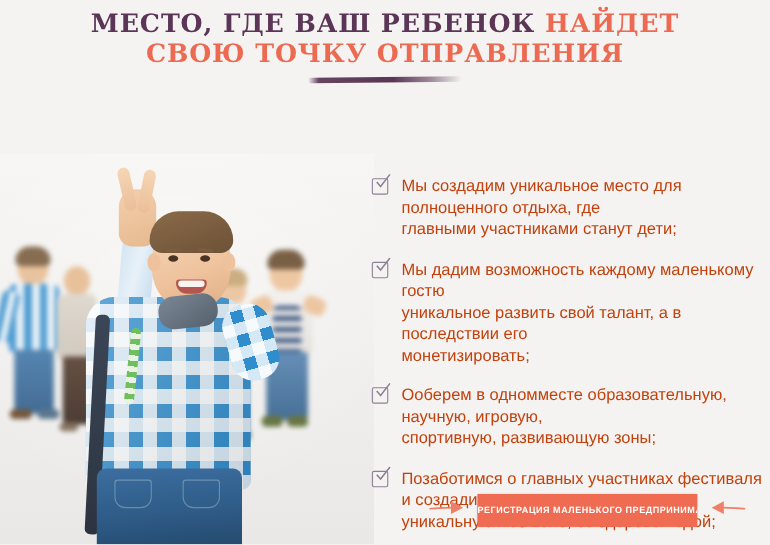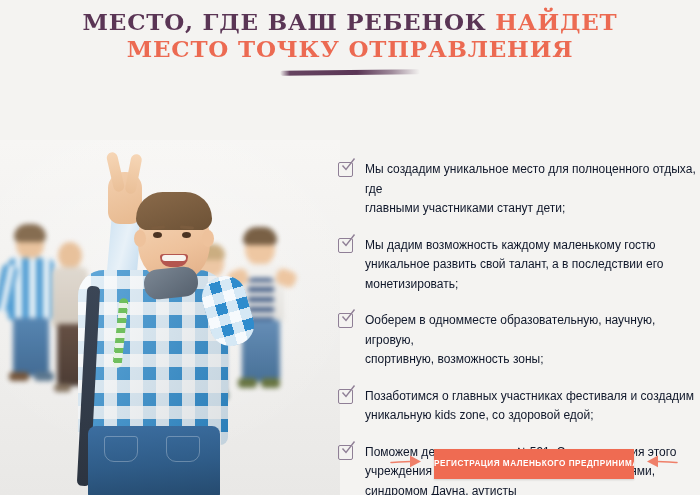--- a/index.html
+++ b/index.html
@@ -242,23 +242,23 @@
     margin-top:2px;
     margin-right:12px;
   }
   .check-box .tick {
     position:absolute;
     left:1px; top:-5px;
     width:16px; height:15px;
     color:#8f7f96;
   }
   .check-text {
-    font-size:12px;
+    font-size:15px;
     line-height:19.5px;
-    color:#0f172a;
+    color:#c2410c;
     white-space:pre-line;
   }
 
   
   .cta-row {
     position:absolute;
     left:390px; top:446px;
     width:310px; height:36px;
     display:flex; align-items:center;
     z-index:7;
@@ -284,21 +284,21 @@
   .arrow.left  { margin-right:8px; }
   .arrow.right { margin-left:8px; }
 </style>
 </head>
 <body>
 
 <div id="page">
 
   <div class="heading-block">
     <div class="heading-line"><span class="t-purple">МЕСТО, ГДЕ ВАШ РЕБЕНОК </span><span class="t-coral">НАЙДЕТ</span></div>
-    <div class="heading-line t-coral">МЕСТО ТОЧКУ ОТПРАВЛЕНИЯ</div>
+    <div class="heading-line t-coral">СВОЮ ТОЧКУ ОТПРАВЛЕНИЯ</div>
   </div>
   <div class="title-underline"></div>
 
 
   <div class="photo">
     <div class="sheen"></div>
 
     <div class="bg-kid kid-l">
       <div class="bk-head" style="left:10px;top:0;width:28px;height:32px;background:#e8bf97;"></div>
       <div class="bk-head" style="left:8px;top:-4px;width:32px;height:18px;background:#7d6244;border-radius:16px 16px 6px 6px;"></div>
@@ -390,21 +390,21 @@
 уникальное развить свой талант, а в последствии его
 монетизировать;</span>
     </li>
     <li class="check-item">
       <span class="check-box">
         <svg class="tick" viewBox="0 0 16 15" fill="none" aria-hidden="true">
           <path d="M2.5 7.5 L6 11.5 L14.5 0.5" stroke="currentColor" stroke-width="1.4" fill="none"></path>
         </svg>
       </span>
       <span class="check-text">Ооберем в одномместе образовательную, научную, игровую,
-спортивную, возможность зоны;</span>
+спортивную, развивающую зоны;</span>
     </li>
     <li class="check-item">
       <span class="check-box">
         <svg class="tick" viewBox="0 0 16 15" fill="none" aria-hidden="true">
           <path d="M2.5 7.5 L6 11.5 L14.5 0.5" stroke="currentColor" stroke-width="1.4" fill="none"></path>
         </svg>
       </span>
       <span class="check-text">Позаботимся о главных участниках фестиваля и создадим
 уникальную kids zone, со здоровой едой;</span>
     </li>

